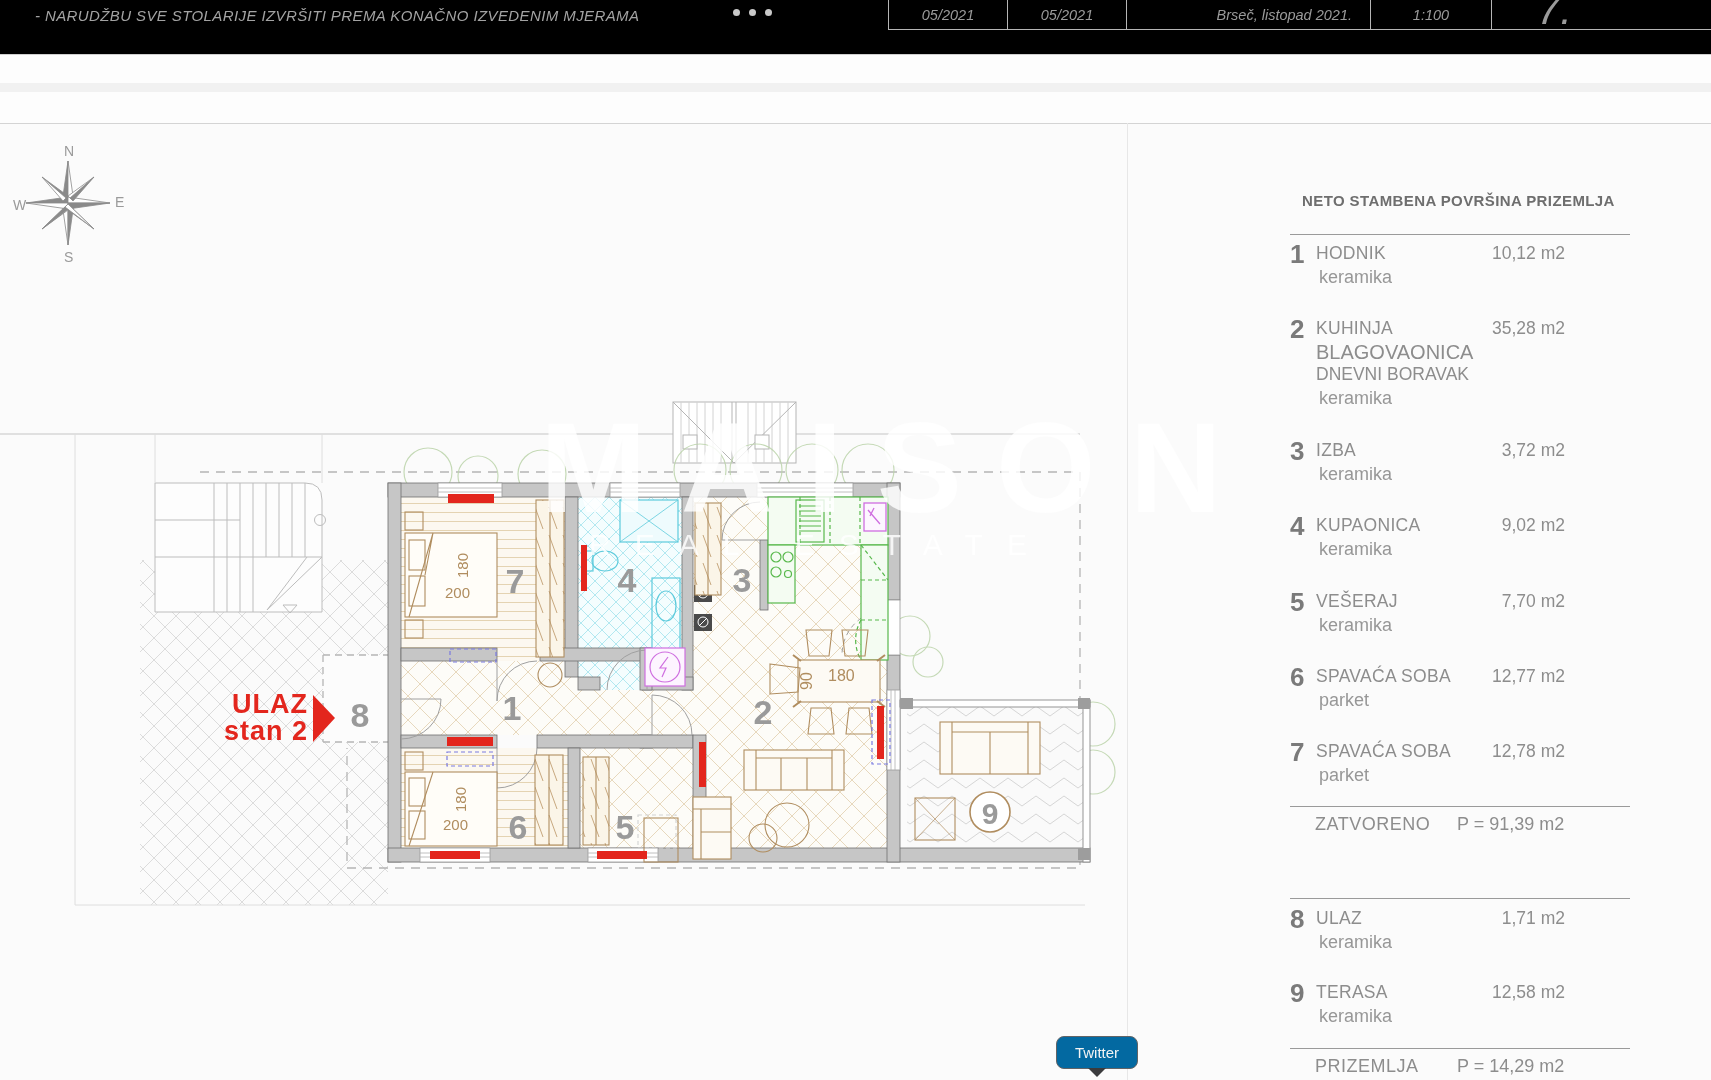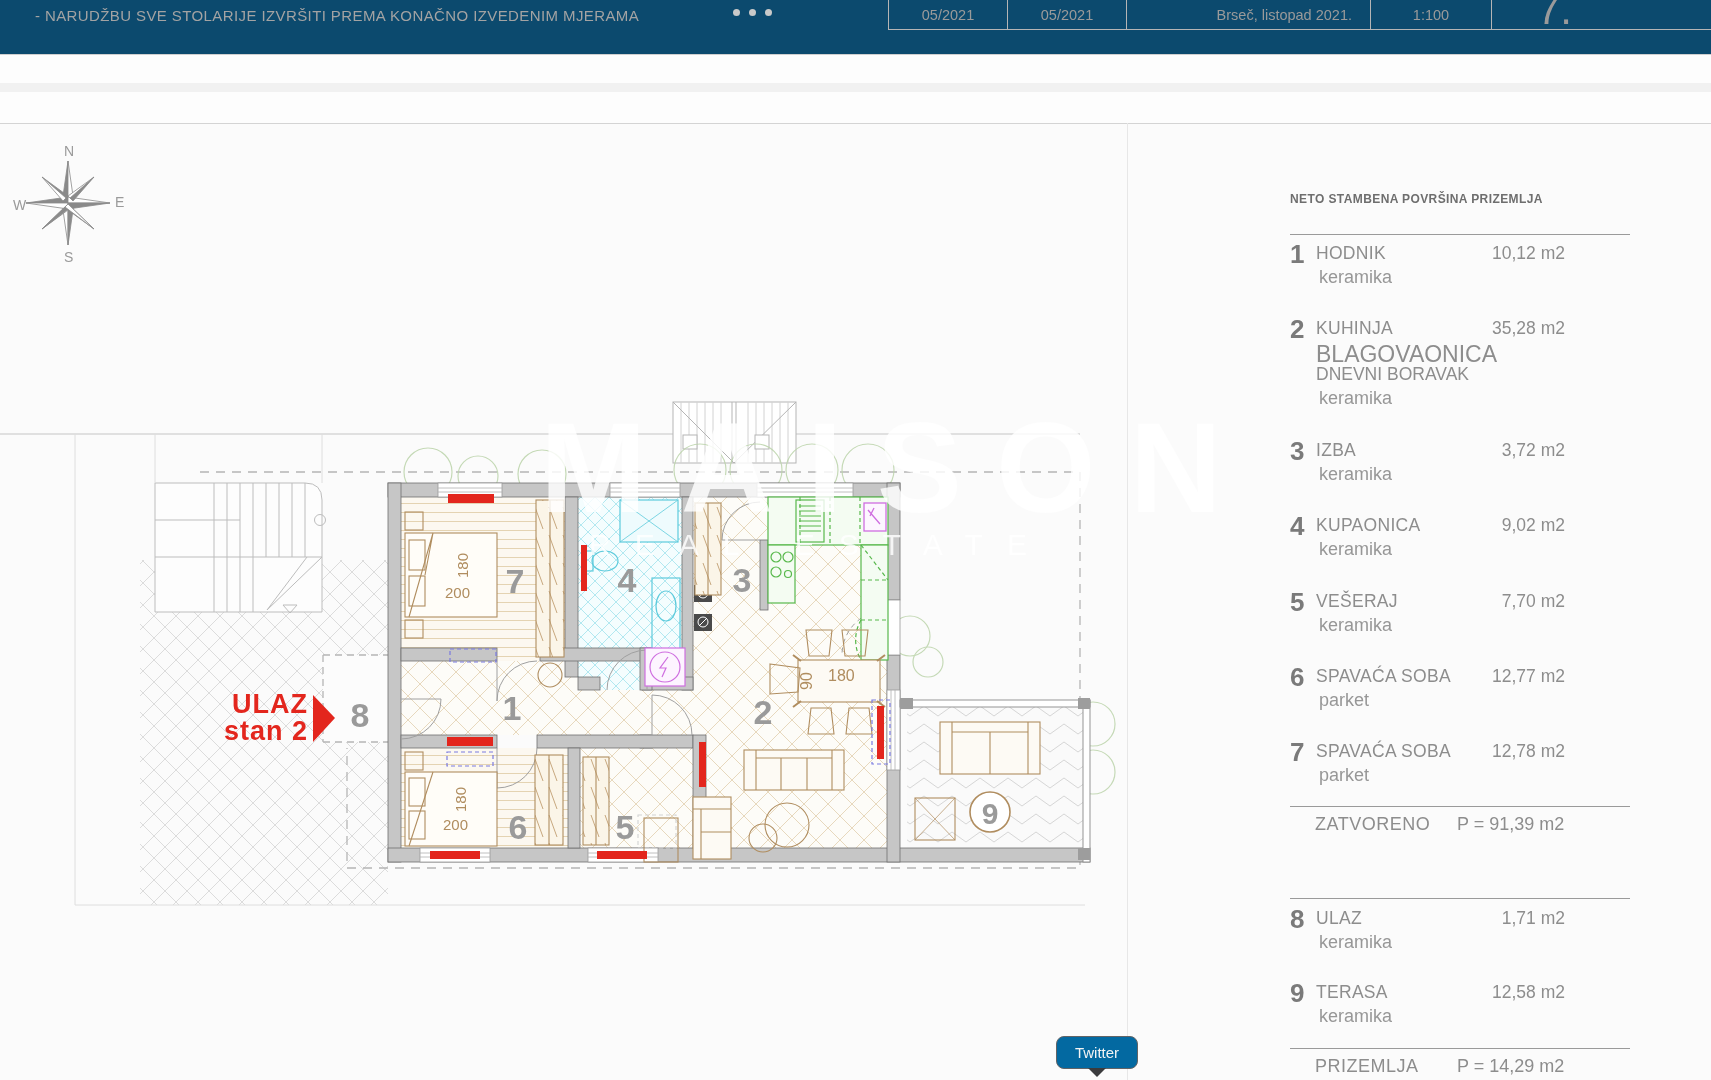--- a/index.html
+++ b/index.html
@@ -1,20 +1,20 @@
 <!DOCTYPE html>
 <html><head>
 <meta charset="utf-8">
 <style>
   html,body{margin:0;padding:0;}
   body{width:1711px;height:1080px;position:relative;overflow:hidden;
        background:#fbfbfb;font-family:"Liberation Sans",sans-serif;}
   
-  .topbar{position:absolute;left:0;top:0;width:1711px;height:54px;background:#0c4a6e;
-          border-bottom:1px solid #cfcfcf;z-index:30;}
+  .topbar{position:absolute;left:0;top:0;width:1711px;height:54px;background:#000000;
+          border-bottom:1px solid #cfcfcf;z-index:30;font-style:italic;}
   .note{position:absolute;left:35px;top:7px;font-size:15px;color:#a3a3a3;letter-spacing:.4px;white-space:nowrap;}
   .dots{position:absolute;left:733px;top:9px;display:flex;gap:9px;cursor:pointer;}
   .dots i{width:7px;height:7px;border-radius:50%;background:#c9c9c9;display:block;}
   .titleblock{position:absolute;left:888px;top:0;height:29px;right:0;display:flex;
               border-bottom:1px solid #b5b5b5;}
   .titleblock .cell{border-left:1px solid #b5b5b5;display:flex;align-items:center;
                     justify-content:center;font-size:14.5px;color:#9a9a9a;overflow:hidden;}
   .c1{width:118px}.c2{width:118px}.c3{width:225px;justify-content:flex-end !important;padding-right:18px;}
   .c4{width:120px}.c5{flex:1;position:relative;}
   .sheetnum{position:absolute;left:45px;top:-14px;font-size:42px;color:#9a9a9a;}
@@ -24,27 +24,27 @@
   .sheet-divider{position:absolute;left:1127px;top:123px;width:1px;height:957px;background:#e7e7e7;}
   
   svg.plan{position:absolute;left:0;top:0;z-index:5;}
   
   .watermark{position:absolute;left:540px;top:408px;width:560px;text-align:center;z-index:10;
              pointer-events:none;color:rgba(255,255,255,.82);}
   .watermark .w1{font-size:128px;font-weight:bold;letter-spacing:34px;line-height:120px;}
   .watermark .w2{font-size:30px;letter-spacing:24px;margin-top:0;}
   
   .legend{position:absolute;left:1290px;top:192px;width:340px;z-index:20;color:#8d8d8d;}
-  .lg-title{position:absolute;left:0;top:0;width:100%;font-size:12px;font-weight:bold;
+  .lg-title{position:absolute;left:12px;top:0;width:100%;font-size:15px;font-weight:bold;
             color:#6e6e6e;letter-spacing:.4px;white-space:nowrap;}
   .lg-rule{position:absolute;left:0;width:340px;border-top:1.6px solid #9a9a9a;}
   .lg-item{position:absolute;left:0;width:340px;}
   .lg-num{position:absolute;left:0;top:-4px;font-size:26px;font-weight:bold;color:#7a7a7a;}
   .lg-name{position:absolute;left:26px;top:0;font-size:17.5px;letter-spacing:.3px;white-space:nowrap;}
-  .lg-extra2{position:absolute;left:26px;top:23px;font-size:23px;white-space:nowrap;}
+  .lg-extra2{position:absolute;left:26px;top:23px;font-size:20px;white-space:nowrap;}
   .lg-extra3{position:absolute;left:26px;top:46px;font-size:17.5px;white-space:nowrap;}
   .lg-mat{position:absolute;left:29px;font-size:18px;color:#979797;white-space:nowrap;}
   .mat-1{top:24px;} .mat-3{top:70px;}
   .lg-area{position:absolute;right:65px;top:0;font-size:17.5px;white-space:nowrap;}
   .lg-total-label{position:absolute;left:25px;top:0;font-size:18px;letter-spacing:.5px;white-space:nowrap;}
   .lg-total-value{position:absolute;left:167px;top:0;font-size:18px;white-space:nowrap;}
   span:empty{display:none;}
   
   .tooltip{position:absolute;left:1056px;top:1036px;width:80px;height:31px;background:#0369a1;
            border:1px solid #636365;border-radius:8px;display:flex;align-items:center;

